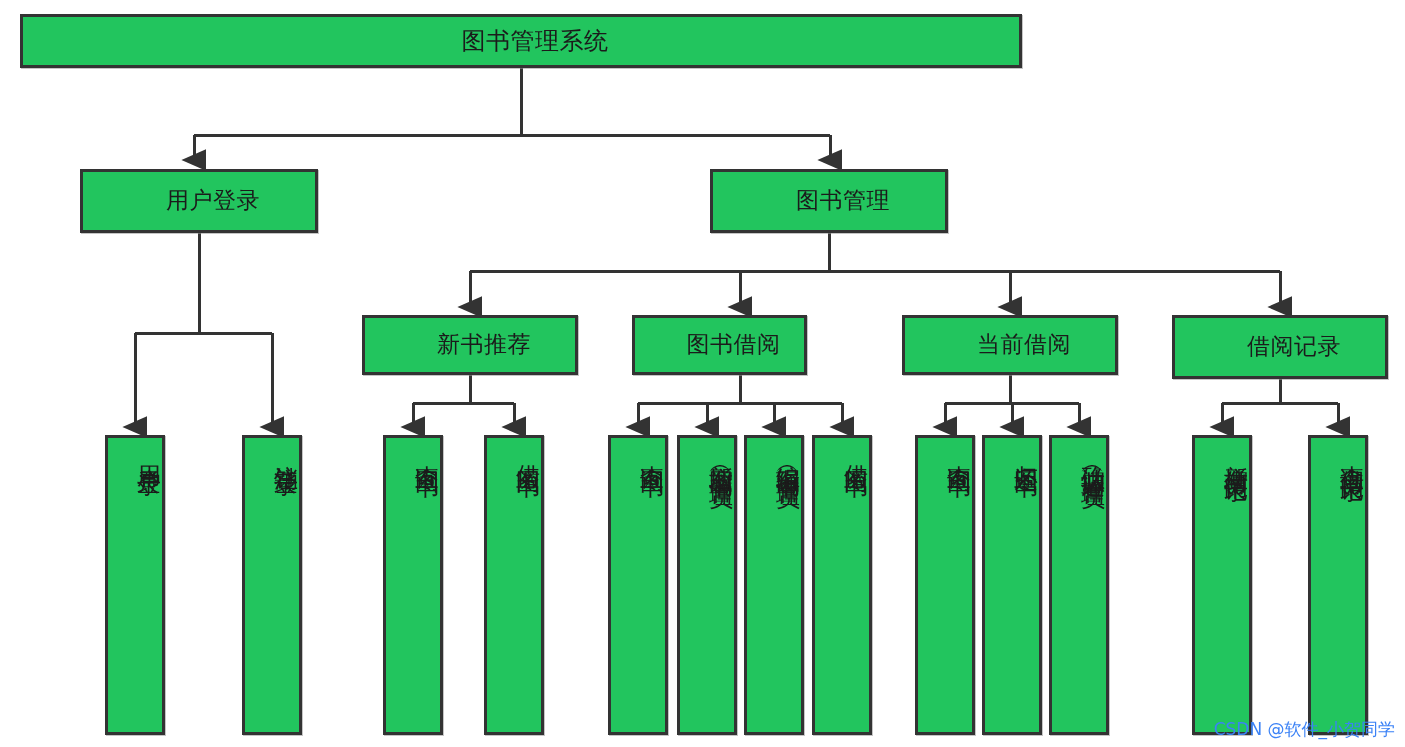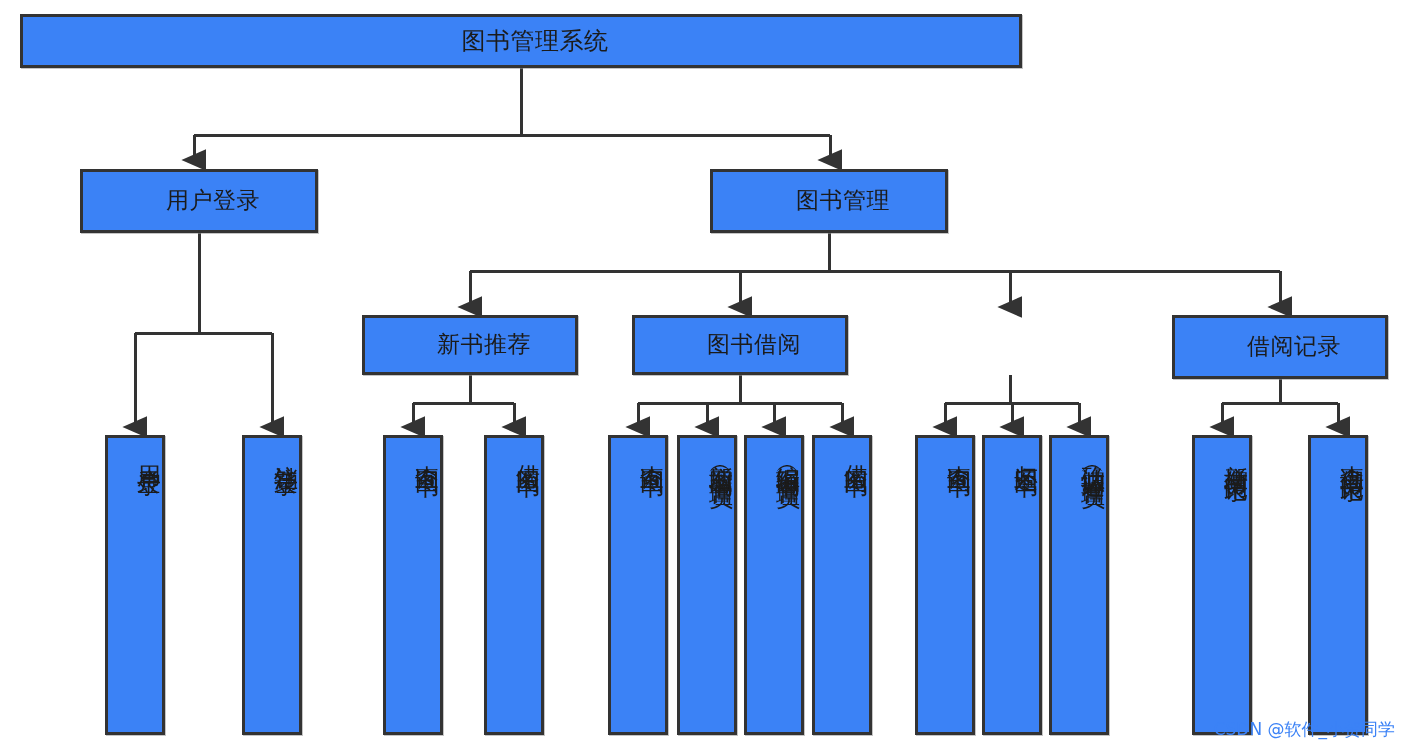--- a/index.html
+++ b/index.html
@@ -23,21 +23,21 @@
     left: 0;
     top: 0;
     width: 1405px;
     height: 747px;
     pointer-events: none;
   }
   .node {
     position: absolute;
     box-sizing: border-box;
     border: 3px solid #333333;
-    background: #3b82f6;
+    background: #22c55e;
     display: flex;
     align-items: center;
     justify-content: center;
     color: #1b1b1b;
     box-shadow: 1px 1px 0 rgba(150,150,150,0.55);
     padding-left: 28px;
   }
   .node .label {
     display: block;
     text-align: center;
@@ -140,22 +140,25 @@
   <div class="node horiz" style="left:80px; top:169px; width:238px; height:64px;">
     <span class="label">用户登录</span>
   </div>
   <div class="node horiz" style="left:362px; top:315px; width:216px; height:60px;">
     <span class="label">新书推荐</span>
   </div>
 
   <div class="node horiz" style="left:710px; top:169px; width:238px; height:64px;">
     <span class="label">图书管理</span>
   </div>
-  <div class="node horiz" style="left:632px; top:315px; width:216px; height:60px;">
+  <div class="node horiz" style="left:632px; top:315px; width:175px; height:60px;">
     <span class="label">图书借阅</span>
+  </div>
+  <div class="node horiz" style="left:902px; top:315px; width:216px; height:60px;">
+    <span class="label">当前借阅</span>
   </div>
   <div class="node horiz" style="left:1172px; top:315px; width:216px; height:64px;">
     <span class="label">借阅记录</span>
   </div>
 
   <div class="node vert" style="left:105px; top:435px; width:60px; height:300px;">
     <span class="label">用户登录</span>
   </div>
   <div class="node vert" style="left:242px; top:435px; width:60px; height:300px;">
     <span class="label">注销登录</span>

